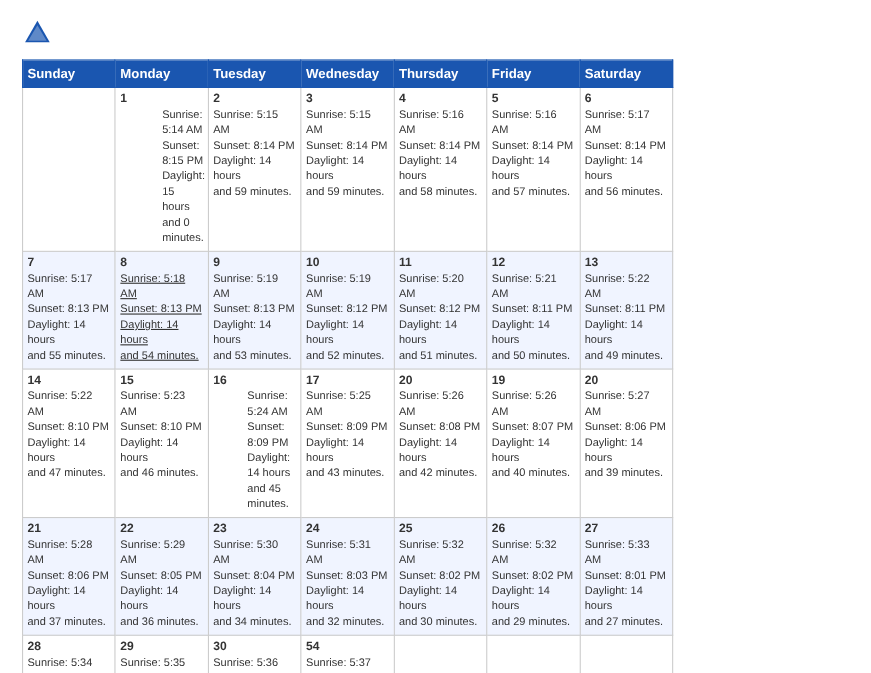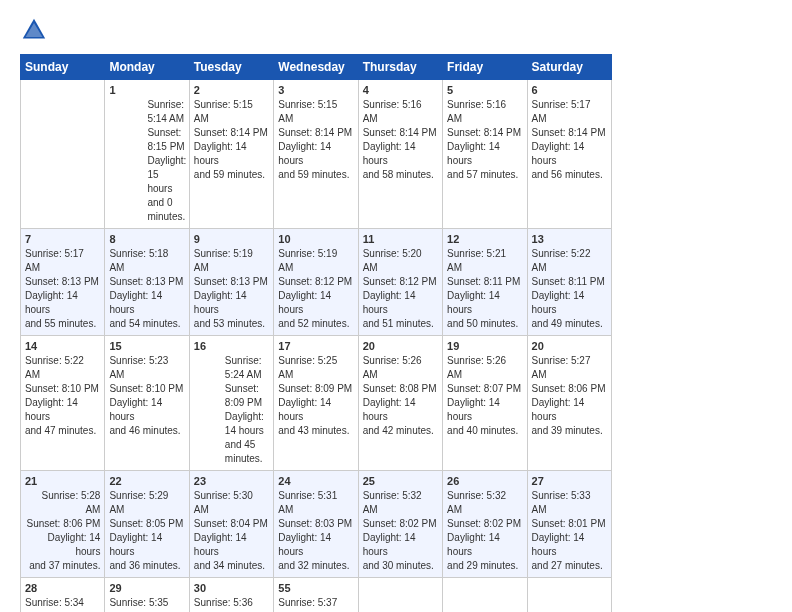--- a/index.html
+++ b/index.html
@@ -179,21 +179,21 @@
         <tr>
           <td>
             <div class="day-num">7</div>
             <div class="day-info" style="white-space: pre-line;">Sunrise: 5:17 AM
 Sunset: 8:13 PM
 Daylight: 14 hours
 and 55 minutes.</div>
           </td>
           <td>
             <div class="day-num">8</div>
-            <div class="day-info" style="white-space: pre-line;">Sunrise: 5:18 AM
+            <div class="day-info" style="white-space: pre-line; text-decoration: underline;">Sunrise: 5:18 AM
 Sunset: 8:13 PM
 Daylight: 14 hours
 and 54 minutes.</div>
           </td>
           <td>
             <div class="day-num">9</div>
             <div class="day-info" style="white-space: pre-line;">Sunrise: 5:19 AM
 Sunset: 8:13 PM
 Daylight: 14 hours
 and 53 minutes.</div>
@@ -274,21 +274,21 @@
             <div class="day-num">20</div>
             <div class="day-info" style="white-space: pre-line;">Sunrise: 5:27 AM
 Sunset: 8:06 PM
 Daylight: 14 hours
 and 39 minutes.</div>
           </td>
         </tr>
         <tr>
           <td>
             <div class="day-num">21</div>
-            <div class="day-info" style="white-space: pre-line; text-align: right;">Sunrise: 5:28 AM
+            <div class="day-info" style="white-space: pre-line;">Sunrise: 5:28 AM
 Sunset: 8:06 PM
 Daylight: 14 hours
 and 37 minutes.</div>
           </td>
           <td>
             <div class="day-num">22</div>
             <div class="day-info" style="white-space: pre-line;">Sunrise: 5:29 AM
 Sunset: 8:05 PM
 Daylight: 14 hours
 and 36 minutes.</div>
@@ -345,21 +345,21 @@
 and 23 minutes.</div>
           </td>
           <td>
             <div class="day-num">30</div>
             <div class="day-info" style="white-space: pre-line;">Sunrise: 5:36 AM
 Sunset: 7:58 PM
 Daylight: 14 hours
 and 21 minutes.</div>
           </td>
           <td>
-            <div class="day-num">55</div>
+            <div class="day-num">54</div>
             <div class="day-info" style="white-space: pre-line;">Sunrise: 5:37 AM
 Sunset: 7:57 PM
 Daylight: 14 hours
 and 19 minutes.</div>
           </td>
           <td></td>
           <td></td>
           <td></td>
         </tr>
       </tbody>

